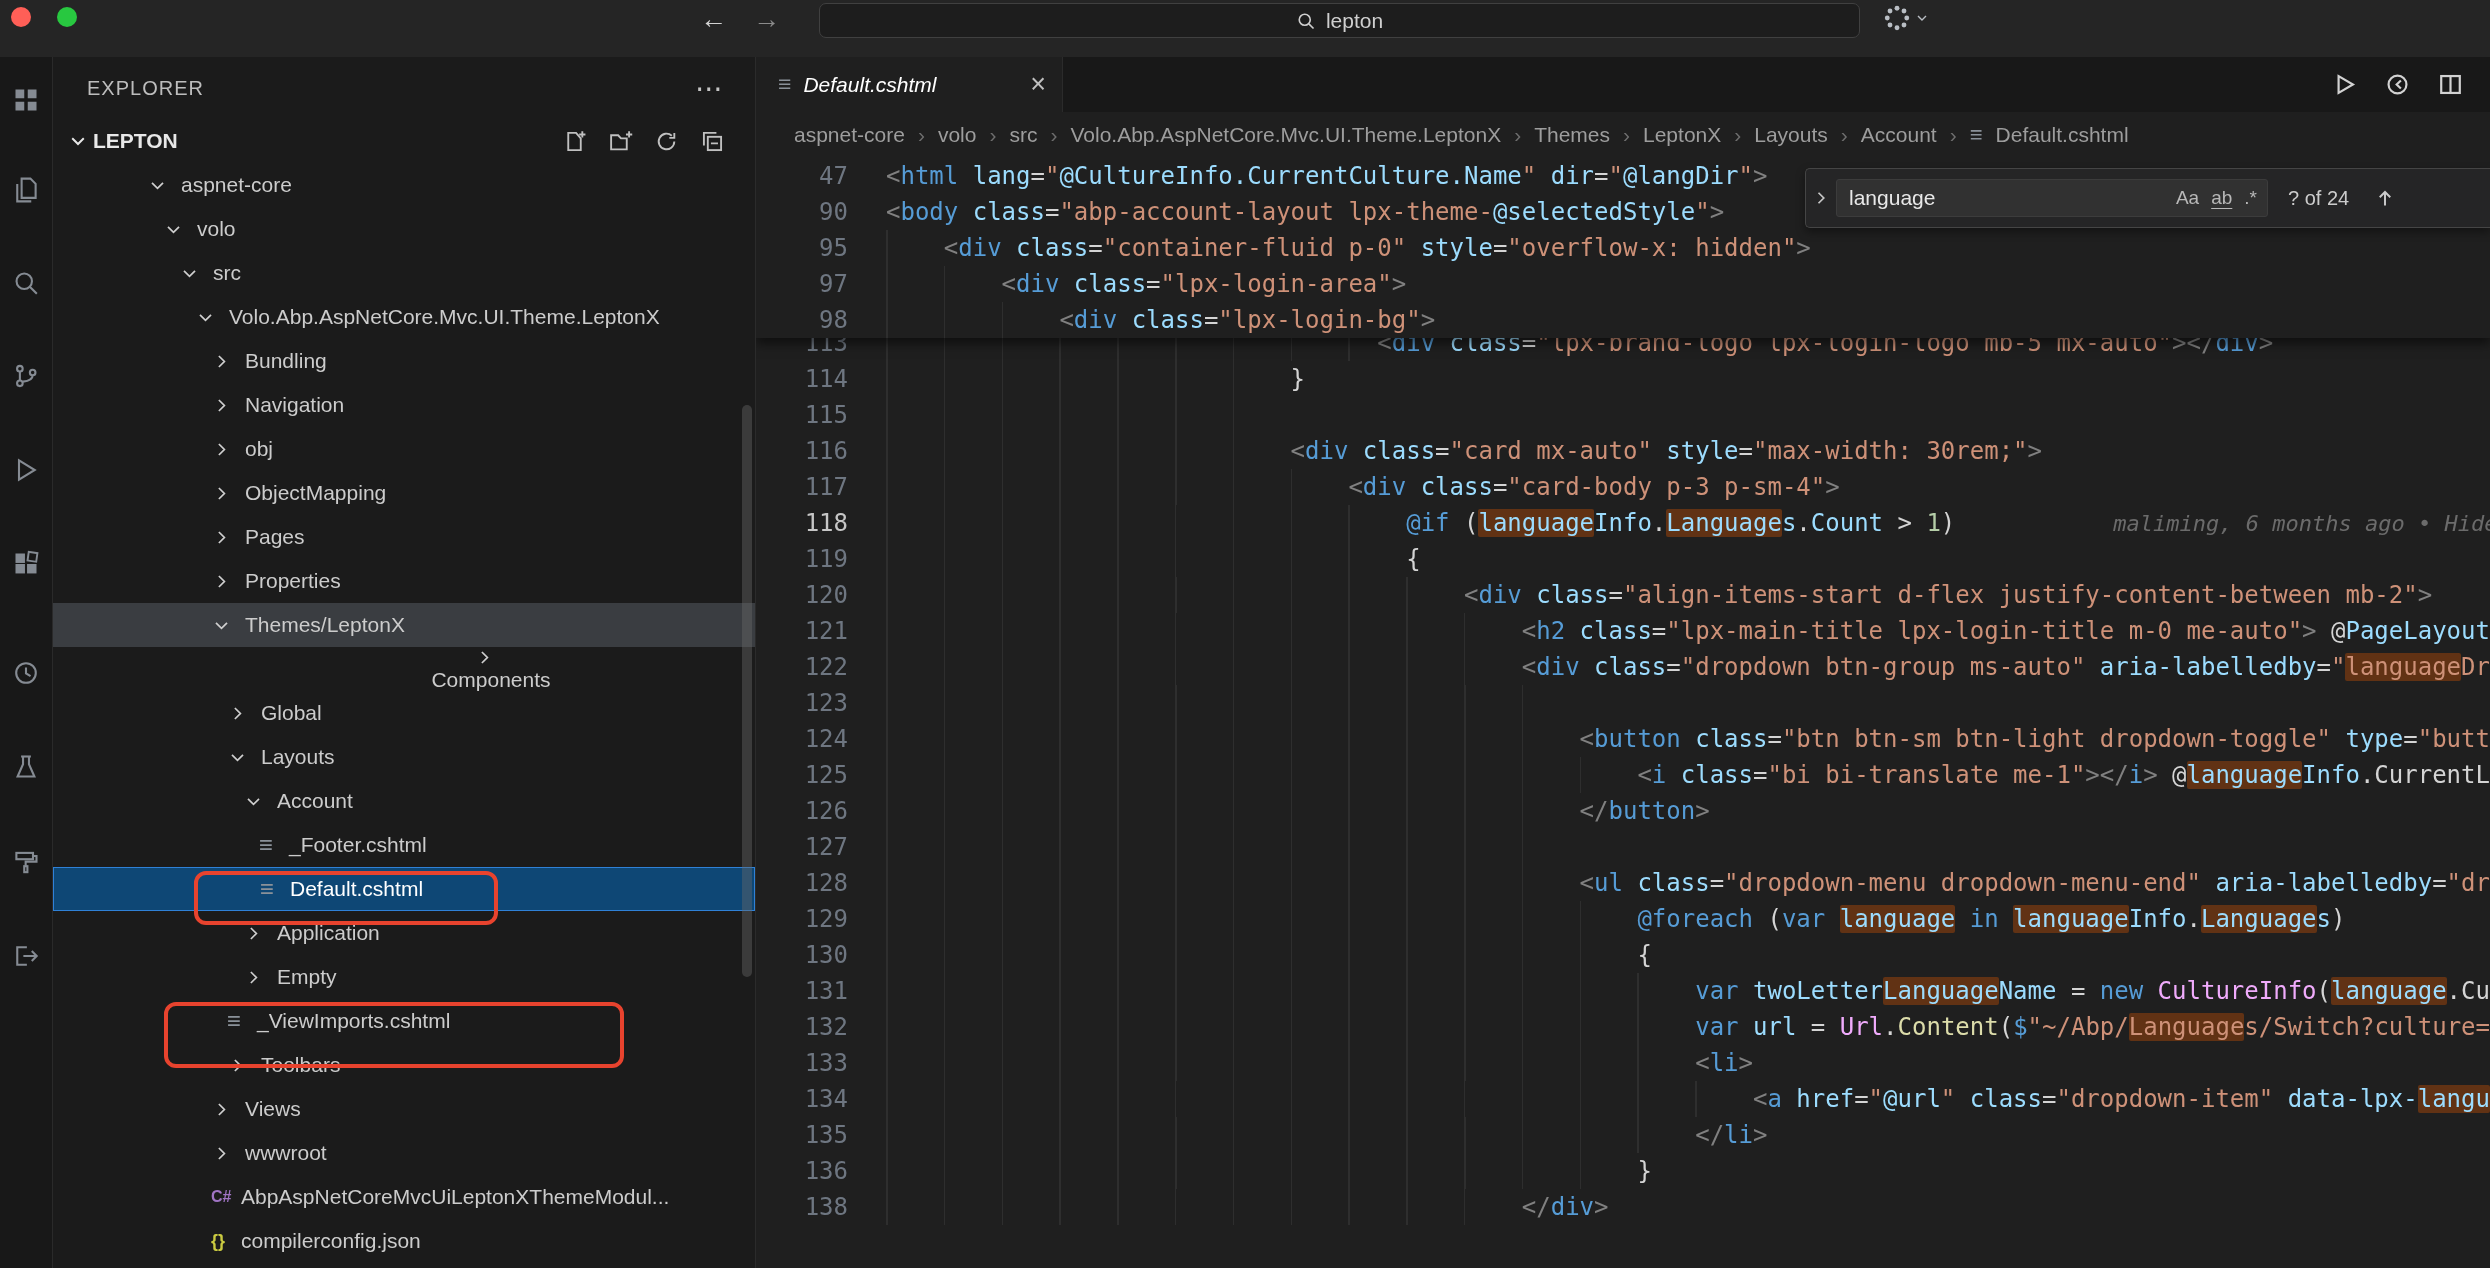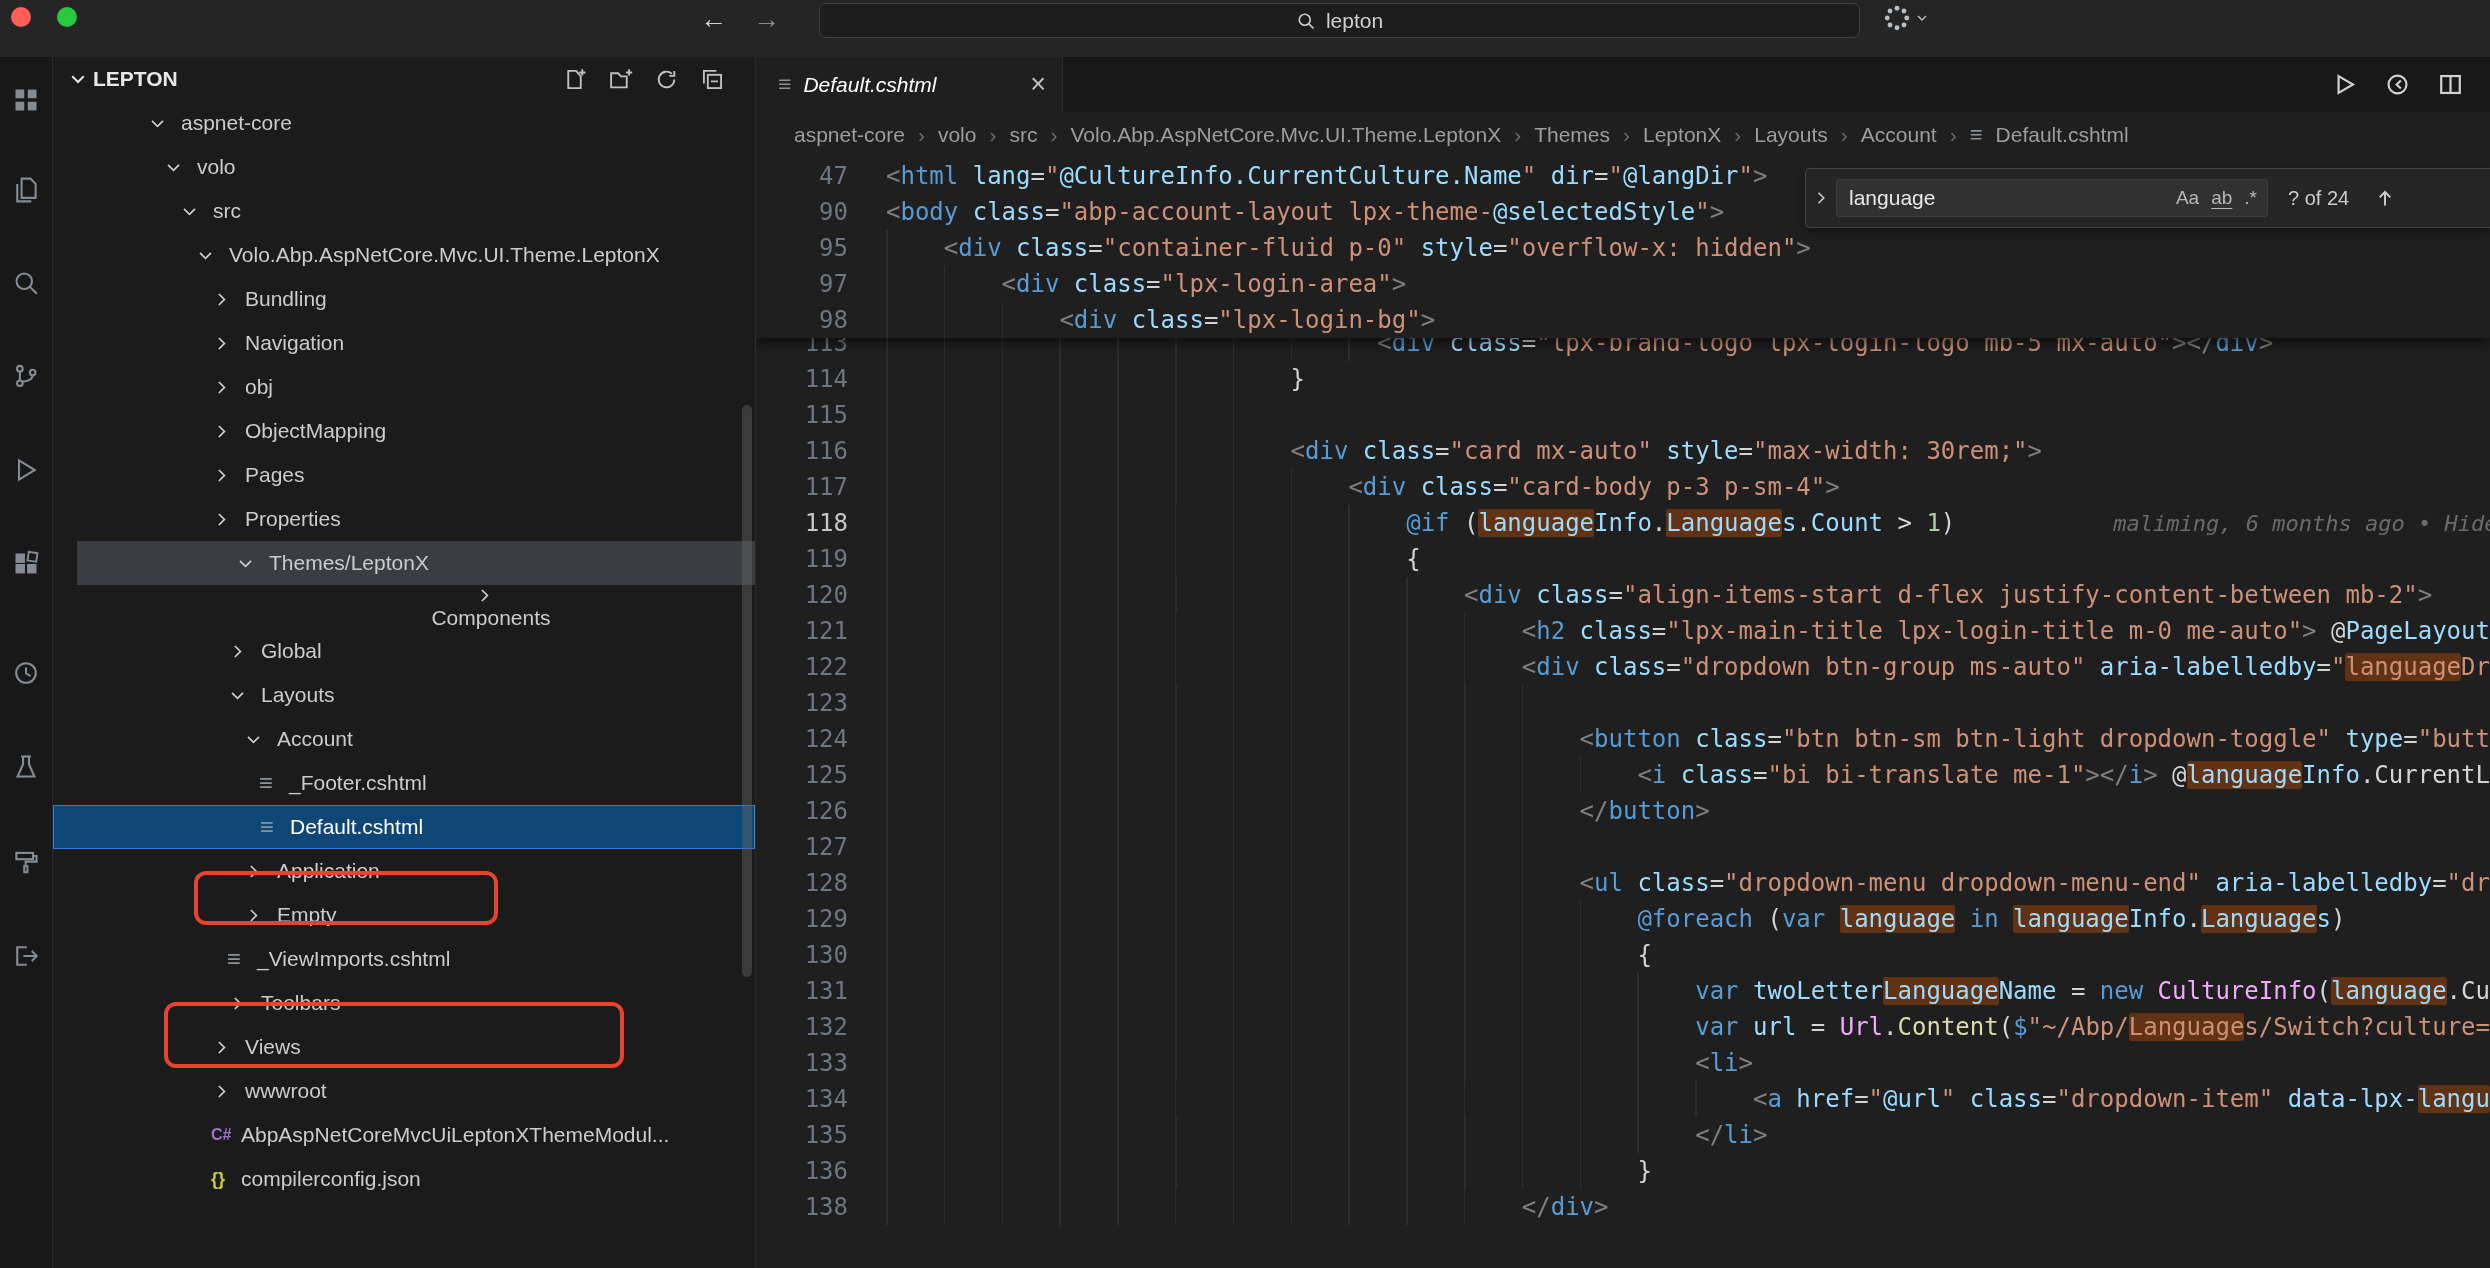--- a/index.html
+++ b/index.html
@@ -181,20 +181,24 @@
         </span>
       <span class="abicon" style="top:885px">
           <svg viewBox="0 0 16 16" width="28" height="28" fill="none" stroke="#858b93" stroke-width="1.2">
             <path d="M8.5 3H3v10h5.5"></path>
             <path d="M6.5 8h7.5M11.3 5.2L14.1 8l-2.8 2.8"></path>
           </svg>
         </span>
     </div>
 
     <div class="sidebar">
+      <div class="sidebar-header">
+        <span>EXPLORER</span>
+        <span class="more">⋯</span>
+      </div>
       <div class="section-row">
         <span class="chev">
             <svg viewBox="0 0 16 16" width="22" height="22">
               <path d="M3.8 6L8 10.2 12.2 6" fill="none" stroke="#e8e8e8" stroke-width="1.4"></path>
             </svg>
           </span>
         <span>LEPTON</span>
         <span class="section-actions">
           <span>
               <svg viewBox="0 0 16 16" width="25" height="25" fill="none" stroke="#c0c0c0" stroke-width="1.2">
@@ -296,21 +300,21 @@
             <span>Pages</span>
           </div>
           <div class="tree-row" style="padding-left: 158px;">
             <span class="twistie">
               <svg viewBox="0 0 16 16" width="21" height="21">
                 <path d="M6 3.8 10.2 8 6 12.2" fill="none" stroke="#cfcfcf" stroke-width="1.3"></path>
               </svg>
             </span>
             <span>Properties</span>
           </div>
-          <div class="tree-row hovered" style="padding-left: 158px; margin-left: 24px;">
+          <div class="tree-row hovered" style="padding-left: 158px;">
             <span class="twistie">
               <svg viewBox="0 0 16 16" width="21" height="21">
                 <path d="M3.8 6 8 10.2 12.2 6" fill="none" stroke="#cfcfcf" stroke-width="1.3"></path>
               </svg>
             </span>
             <span>Themes/LeptonX</span>
           </div>
           <div class="tree-row" style="padding-left: 174px; flex-direction: column;">
             <span class="twistie">
               <svg viewBox="0 0 16 16" width="21" height="21">

